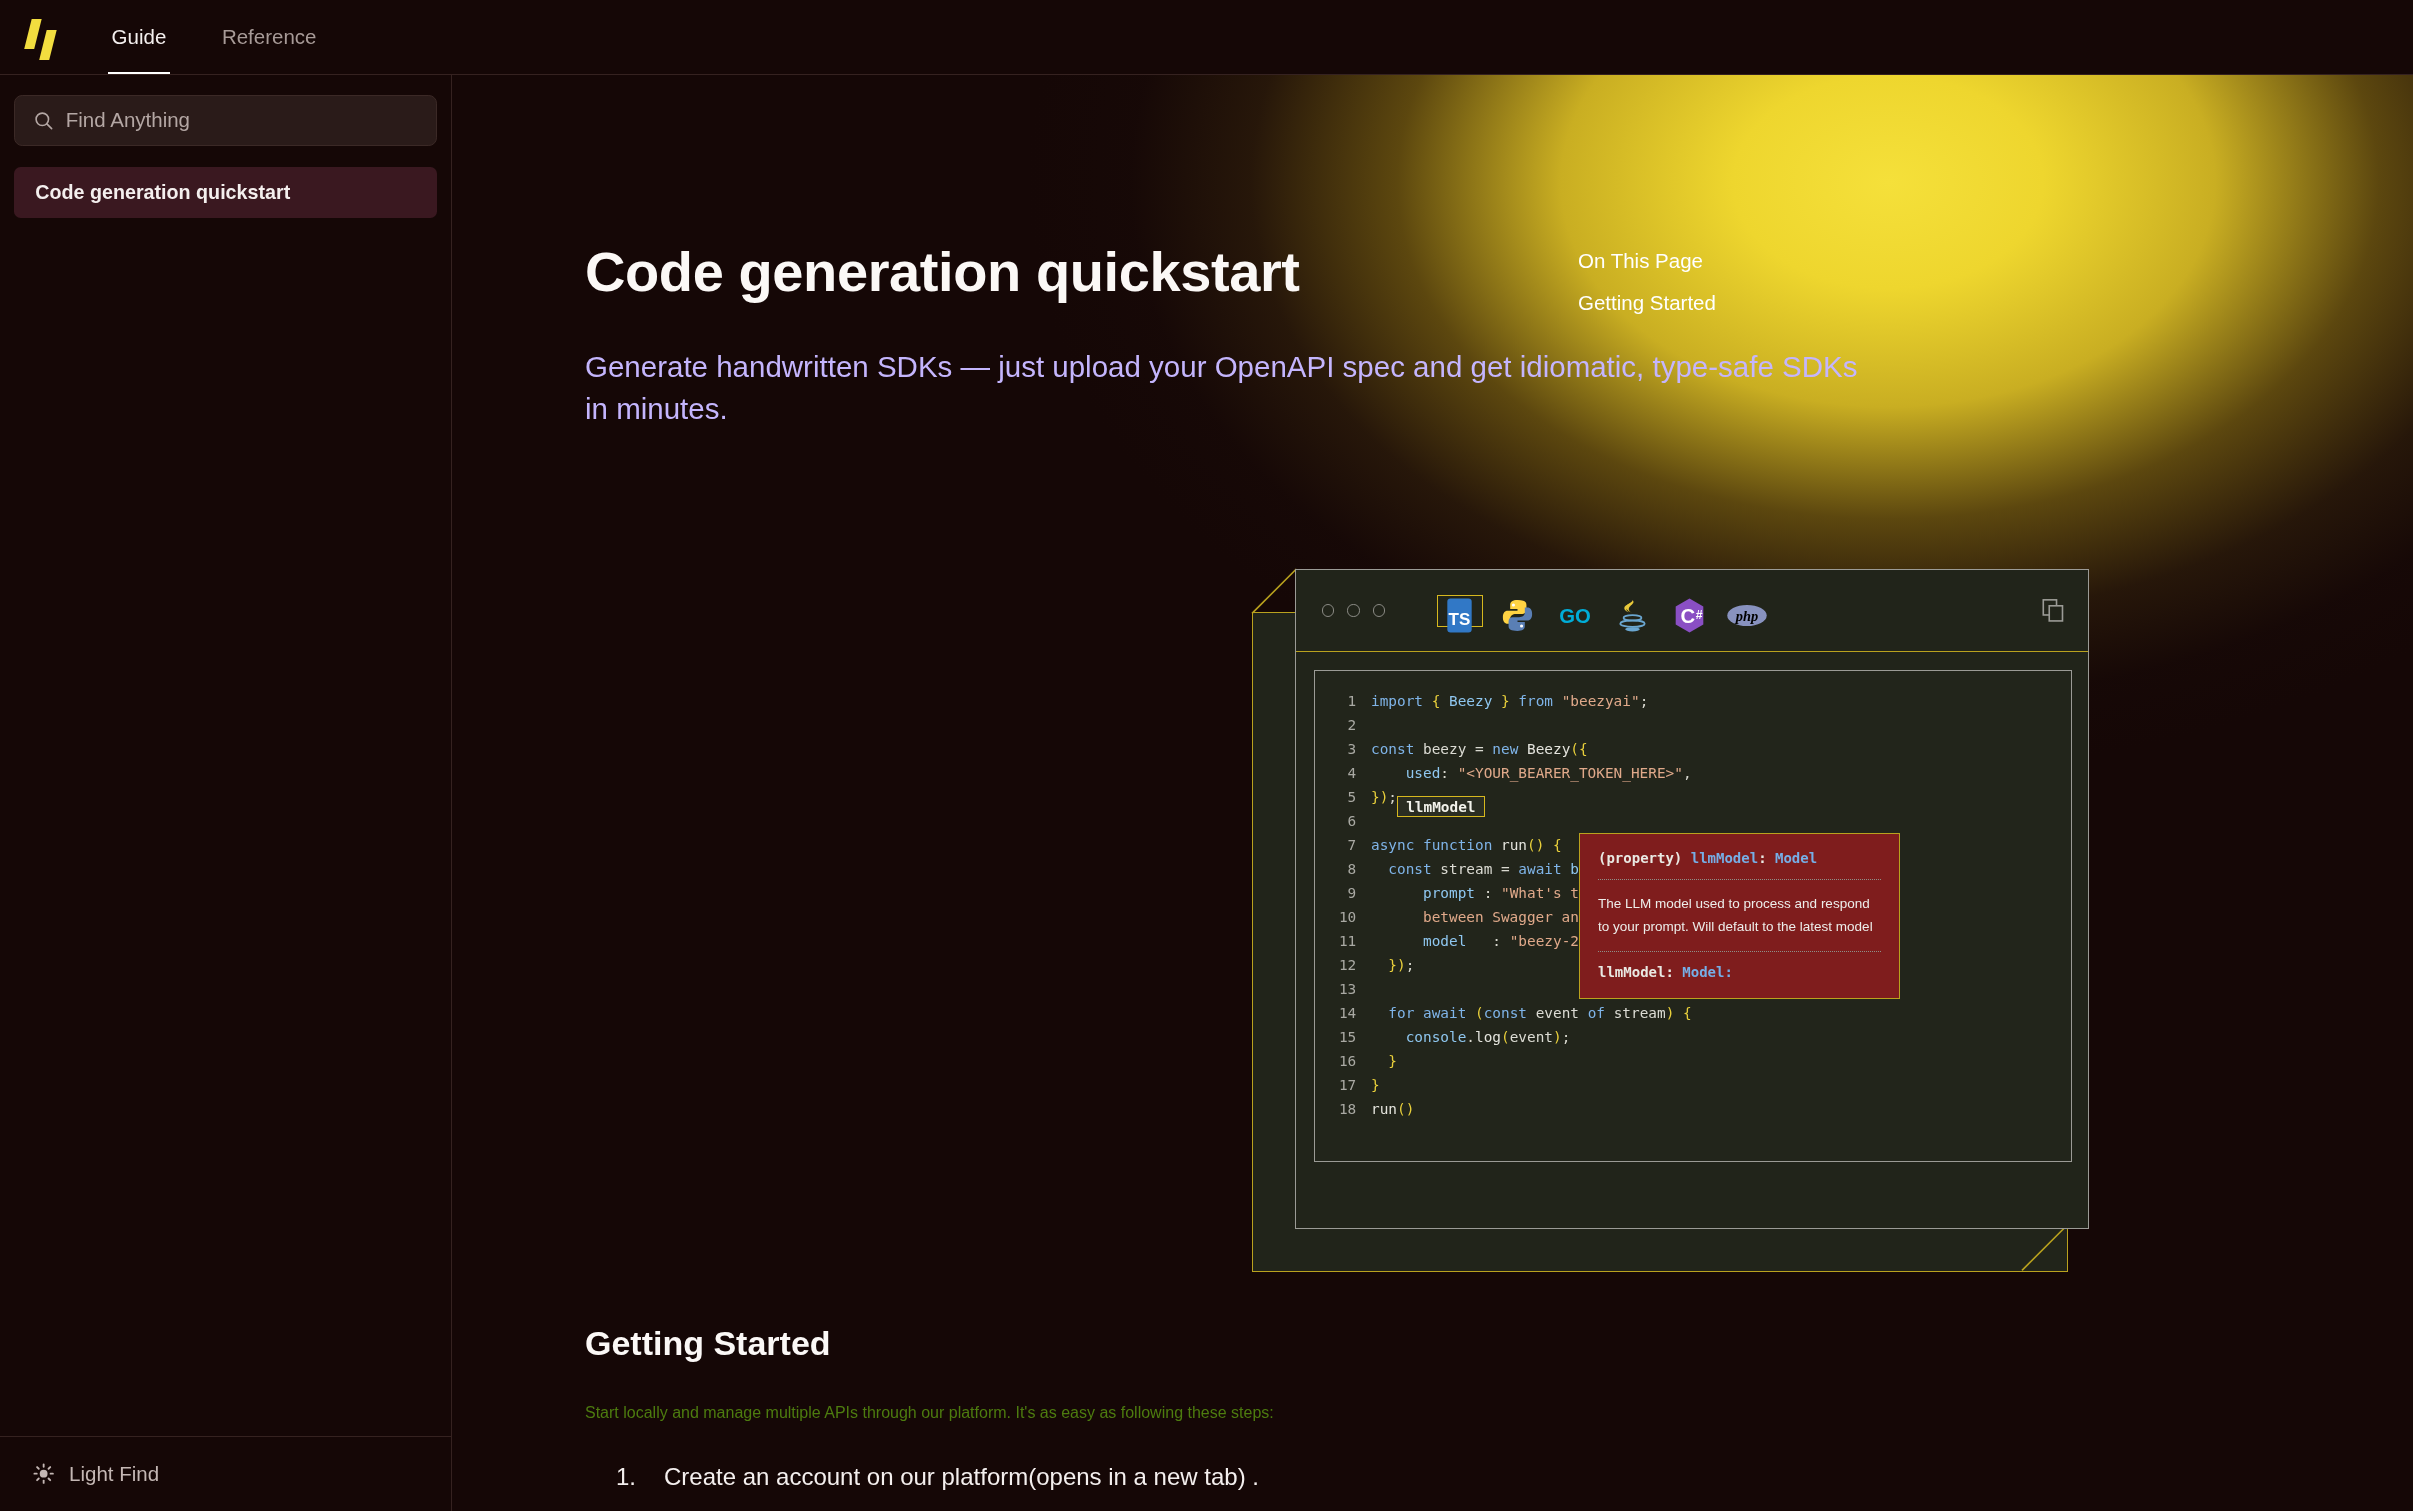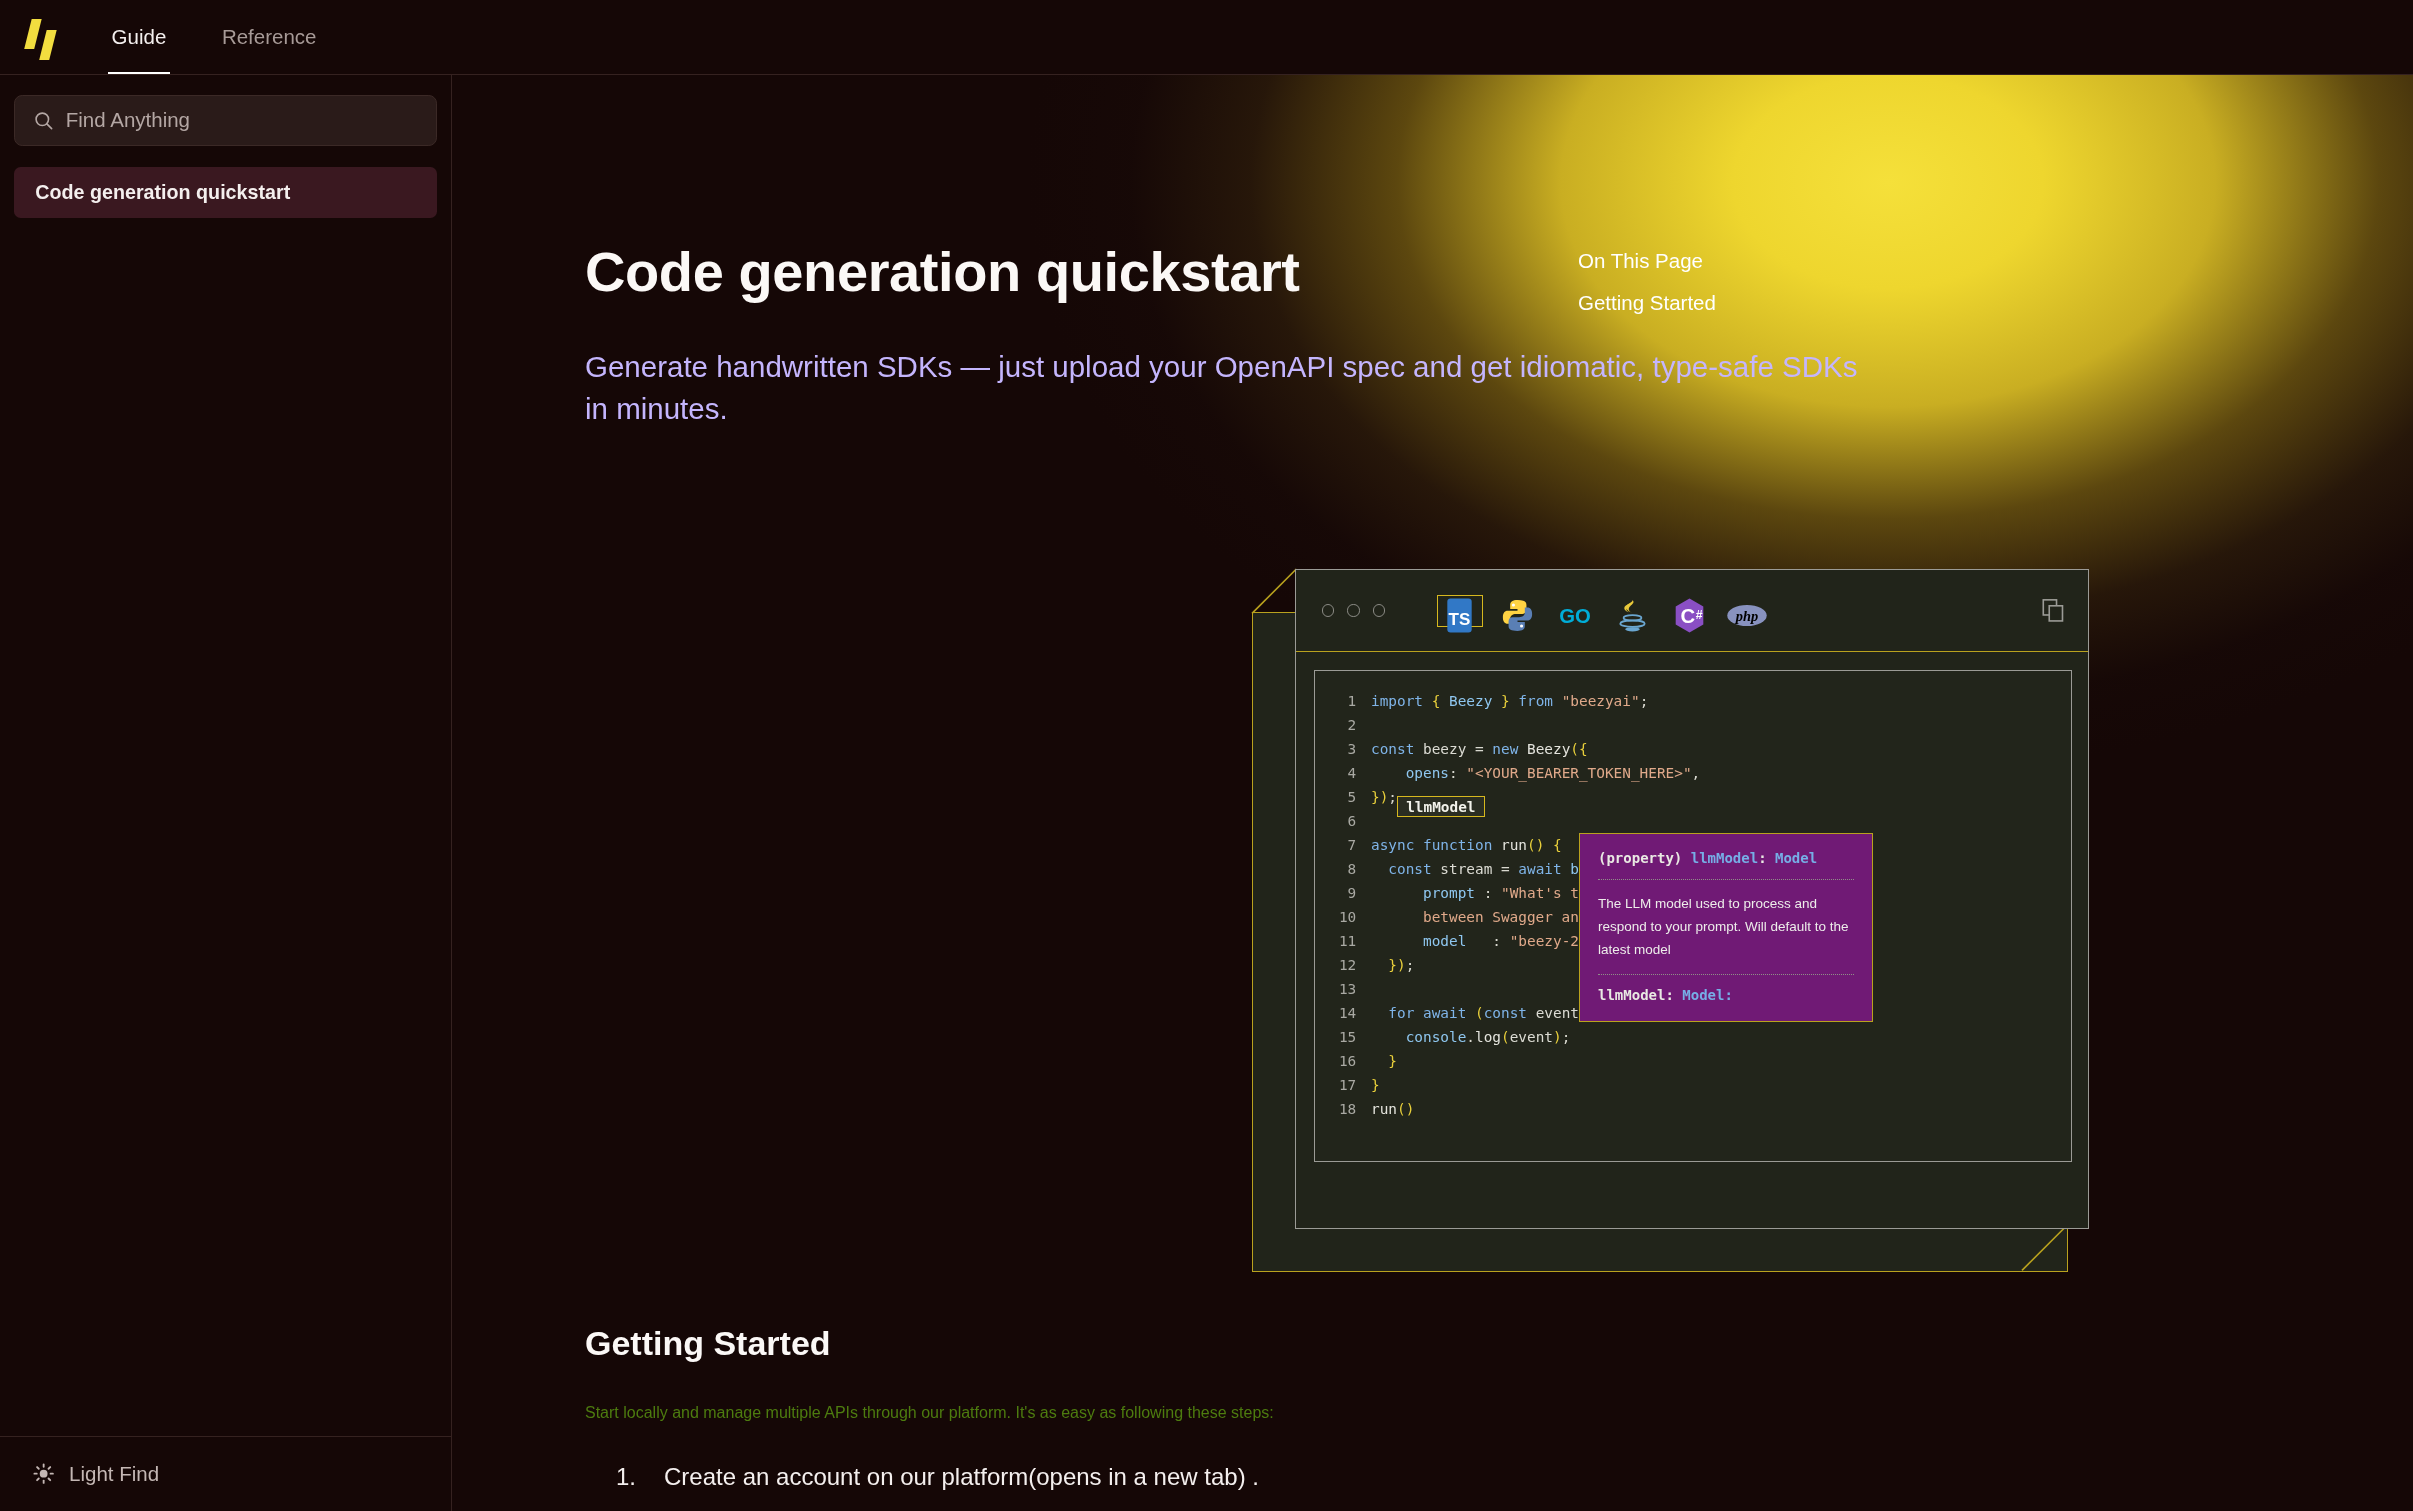--- a/index.html
+++ b/index.html
@@ -245,22 +245,22 @@
     padding: 1.6px 8.2px;
     font-family: "DejaVu Sans Mono", monospace;
     font-size: 14.4px; font-weight: bold;
     color: #f2f2ea;
     z-index: 5;
     white-space: nowrap;
   }
 
   #tooltip {
     position: absolute; left: 264px; top: 162px;
-    width: 294px;
-    background: #701a75;
+    width: 321px;
+    background: #7f1d1d;
     border: 1.6px solid #b9a21e;
     padding: 16.4px 18px 18px 18px;
     z-index: 6;
   }
   #tt-sig {
     font-family: "DejaVu Sans Mono", monospace;
     font-size: 14px; font-weight: bold;
     white-space: nowrap;
   }
   .tt-div { border-top: 0.8px dotted #8f8f88; margin: 12.3px 0 12.3px 0; }
@@ -436,21 +436,21 @@
 
         <div id="code-panel">
           <div id="code-lines">
 
             <div class="cl"><span class="ln">1</span><span class="ct"><span class="tok-kw">import</span><span class="tok-yel"> { </span><span class="tok-prop">Beezy</span><span class="tok-yel"> } </span><span class="tok-kw">from</span> <span class="tok-str">"beezyai"</span><span class="tok-punc">;</span></span></div>
 
             <div class="cl"><span class="ln">2</span><span class="ct"></span></div>
 
             <div class="cl"><span class="ln">3</span><span class="ct"><span class="tok-kw">const</span> <span class="tok-var">beezy</span> <span class="tok-punc">=</span> <span class="tok-kw">new</span> <span class="tok-fn">Beezy</span><span class="tok-yel">({</span></span></div>
 
-            <div class="cl"><span class="ln">4</span><span class="ct">    <span class="tok-prop">opens</span><span class="tok-punc">:</span> <span class="tok-str">"&lt;YOUR_BEARER_TOKEN_HERE&gt;"</span><span class="tok-punc">,</span></span></div>
+            <div class="cl"><span class="ln">4</span><span class="ct">    <span class="tok-prop">used</span><span class="tok-punc">:</span> <span class="tok-str">"&lt;YOUR_BEARER_TOKEN_HERE&gt;"</span><span class="tok-punc">,</span></span></div>
 
             <div class="cl"><span class="ln">5</span><span class="ct"><span class="tok-yel">})</span><span class="tok-punc">;</span></span></div>
 
             <div class="cl"><span class="ln">6</span><span class="ct"></span></div>
 
             <div class="cl"><span class="ln">7</span><span class="ct"><span class="tok-kw">async</span> <span class="tok-kw">function</span> <span class="tok-fn">run</span><span class="tok-yel">()</span> <span class="tok-yel">{</span></span></div>
 
             <div class="cl"><span class="ln">8</span><span class="ct">  <span class="tok-kw">const</span> <span class="tok-var">stream</span> <span class="tok-punc">=</span> <span class="tok-kw">await</span> <span class="tok-prop">beezy</span><span class="tok-punc">.</span><span class="tok-prop">chat</span><span class="tok-punc">.</span><span class="tok-prop">stream</span><span class="tok-yel">({</span></span></div>
 
             <div class="cl"><span class="ln">9</span><span class="ct">      <span class="tok-prop">prompt</span> <span class="tok-punc">:</span> <span class="tok-str">"What's the difference</span></span></div>

